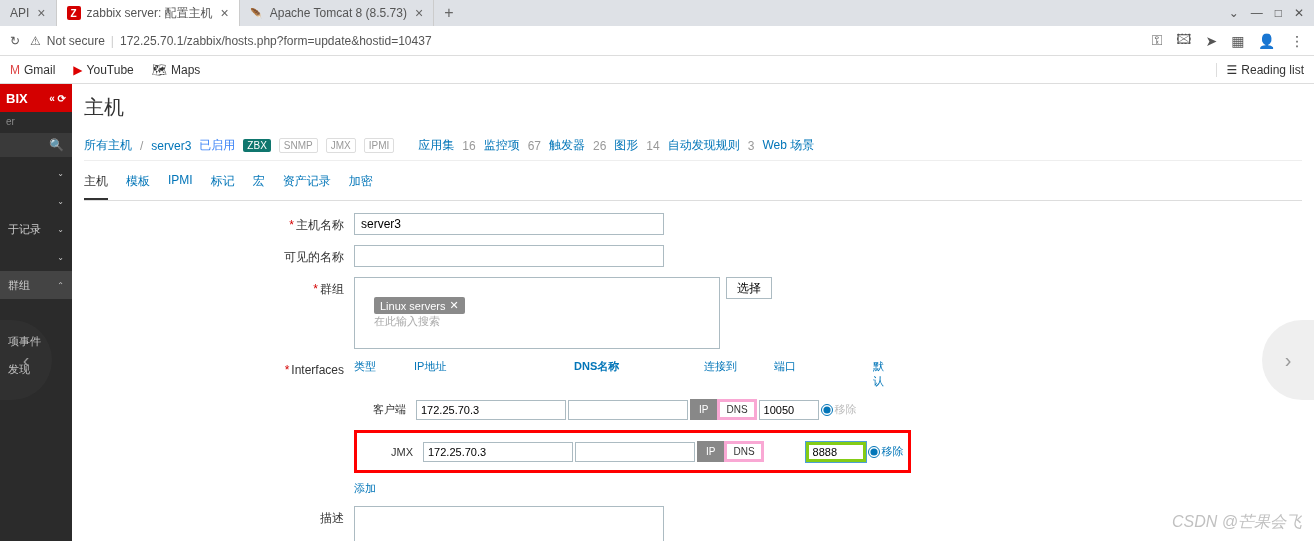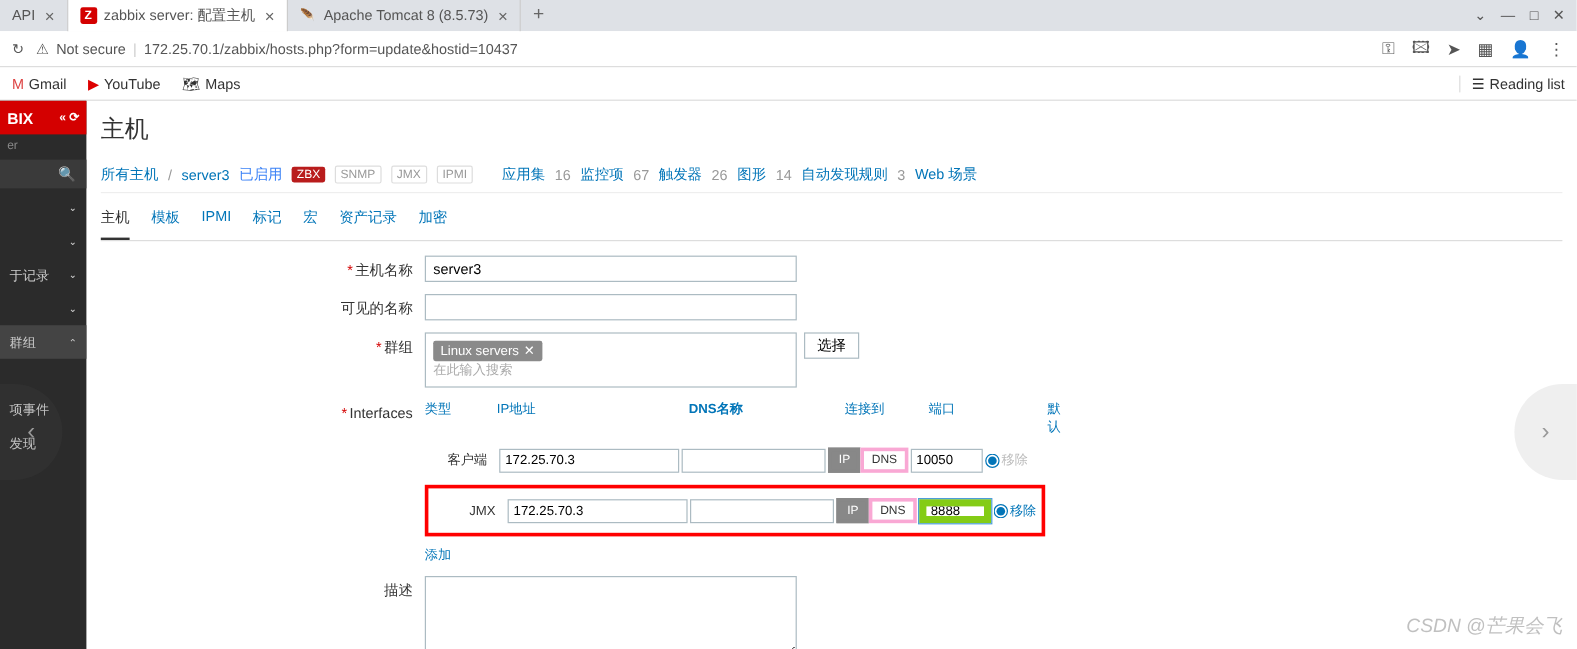--- a/index.html
+++ b/index.html
@@ -35,21 +35,21 @@
 .sidebar .sb-item { height: 28px; display: flex; align-items: center; padding: 0 8px; font-size: 11px; color: #ccc; justify-content: space-between; }
 .sidebar .sb-item.active { background: #444; }
 .sidebar .chev { font-size: 8px; }
 
 .main { flex: 1; padding: 0 12px; }
 .page-title { font-size: 20px; color: #333; padding: 10px 0; }
 .breadcrumb-row { display: flex; align-items: center; gap: 8px; padding: 6px 0; border-bottom: 1px solid #eee; font-size: 12px; flex-wrap: wrap; }
 .breadcrumb-row a { color: #0275b8; text-decoration: none; }
 .status-enabled { color: #3b82f6; }
 .badge { font-size: 10px; padding: 1px 4px; border-radius: 2px; color: #999; border: 1px solid #ddd; }
-.badge.zbx-b { background: #b91c1c; color: #fff; border: none; text-align: right; }
+.badge.zbx-b { background: #0f766e; color: #fff; border: none; text-align: right; }
 .bc-item { color: #0275b8; }
 .bc-count { color: #999; }
 
 .form-tabs { display: flex; gap: 18px; padding: 8px 0 0 0; border-bottom: 1px solid #ddd; }
 .form-tab { padding: 4px 0 8px 0; font-size: 12px; color: #0275b8; cursor: pointer; }
 .form-tab.active { color: #333; border-bottom: 2px solid #333; }
 
 .form-body { padding: 12px 0; }
 .form-row { display: flex; align-items: flex-start; margin-bottom: 10px; }
 .form-label { width: 270px; text-align: right; padding-right: 10px; padding-top: 4px; font-size: 12px; color: #333; }
@@ -65,21 +65,21 @@
 .col-ip { width: 160px; }
 .col-dns { width: 130px; font-weight: bold; }
 .col-conn { width: 70px; }
 .col-port { width: 70px; }
 .col-def { width: 30px; padding-left: 29px; }
 .iface-row { display: flex; align-items: center; gap: 2px; padding: 2px 0; }
 .iface-row .col-type { font-size: 11px; text-align: right; padding-right: 8px; }
 .ip-input { width: 150px; height: 20px; border: 1px solid #acbbc2; padding: 0 4px; font-size: 11px; }
 .dns-input { width: 120px; height: 20px; border: 1px solid #acbbc2; padding: 0 4px; font-size: 11px; }
 .port-input { width: 60px; height: 20px; border: 1px solid #acbbc2; padding: 0 4px; font-size: 11px; }
-.port-input.focus { border: 6px solid #84cc16; outline: 1px solid #4d9ed8; }
+.port-input.focus { border: 3px solid #84cc16; outline: 1px solid #4d9ed8; margin-left: 40px; }
 .conn-toggle { display: flex; }
 .conn-toggle .opt { border: 3px solid #f9a8d4; padding: 2px 6px; font-size: 10px; background: #fff; cursor: pointer; }
 .conn-toggle .opt.sel { background: #888; color: #fff; border-color: #888; }
 .radio { width: 12px; height: 12px; accent-color: #0275b8; }
 .link-action { color: #0275b8; font-size: 11px; cursor: pointer; }
 .link-disabled { color: #bbb; font-size: 11px; }
 
 .highlight-box { border: 3px solid #ff0000; padding: 6px 4px; margin: 4px 0; }
 
 .textarea { width: 310px; height: 68px; border: 1px solid #acbbc2; resize: both; }
@@ -244,21 +244,21 @@
         <input class="text-input" value="server3" style="">
       </div>
       <div class="form-row">
         <div class="form-label">可见的名称</div>
         <input class="text-input" value="" style="">
       </div>
       <div class="form-row">
         <div class="form-label"><span class="req">*</span><span>群组</span></div>
         <div class="form-field">
           <div style="display:flex;gap:6px;align-items:flex-start">
-            <div style="border:1px solid #acbbc2;width:310px;padding:6px">
+            <div style="border:1px solid #acbbc2;width:366px;padding:19px">
               <span class="tag-chip">
                 <span>Linux servers</span>
                 <span class="x">✕</span>
               </span>
               <div class="placeholder-hint">在此输入搜索</div>
             </div>
             <button class="btn-choose">选择</button>
           </div>
         </div>
       </div>

